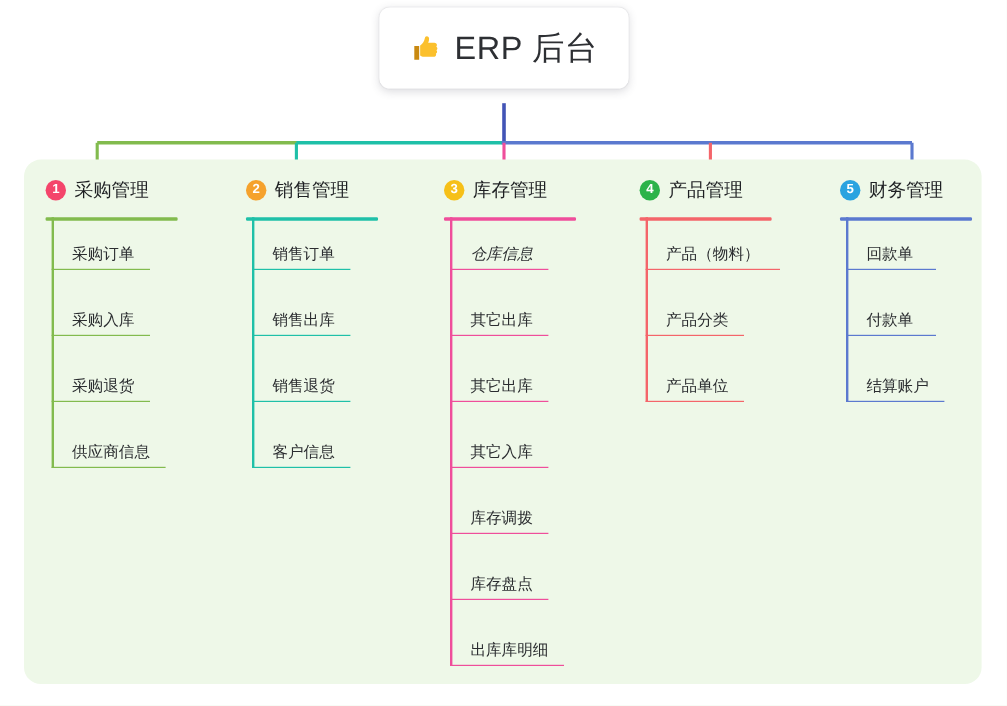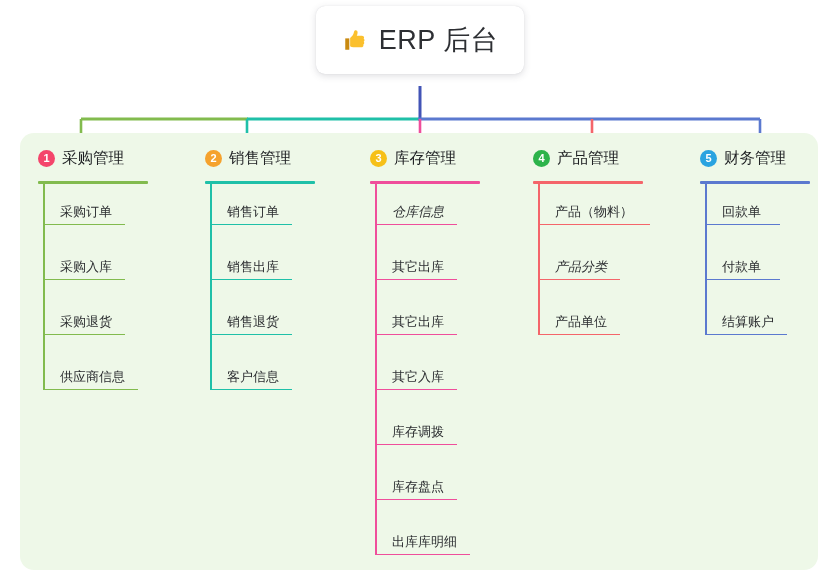--- a/index.html
+++ b/index.html
@@ -190,21 +190,21 @@
           <span class="badge" style="background: rgb(44, 179, 74);">4</span>
           <span class="col-title">产品管理</span>
         </div>
         <div class="head-rule" style="top: 181px; width: 110px; background: rgb(244, 101, 106);"></div>
         <div class="leaf-stem" style="top: 181px; height: 44px; background: rgb(244, 101, 106);"></div>
         <div class="leaf" style="top: 195px; height: 30px; width: 122px;">
           <span class="leaf-label">产品（物料）</span>
           <div class="leaf-rule" style="width: 112px; background: rgb(244, 101, 106);"></div>
         </div>
         <div class="leaf-stem" style="top: 225px; height: 55px; background: rgb(244, 101, 106);"></div>
-        <div class="leaf" style="top: 250px; height: 30px; width: 92px; font-style: italic;">
+        <div class="leaf" style="top: 250px; height: 30px; width: 92px;">
           <span class="leaf-label">产品分类</span>
           <div class="leaf-rule" style="width: 82px; background: rgb(244, 101, 106);"></div>
         </div>
         <div class="leaf-stem" style="top: 280px; height: 55px; background: rgb(244, 101, 106);"></div>
         <div class="leaf" style="top: 305px; height: 30px; width: 92px;">
           <span class="leaf-label">产品单位</span>
           <div class="leaf-rule" style="width: 82px; background: rgb(244, 101, 106);"></div>
         </div>
       </div>
       <div class="col" style="left: 700px;">

